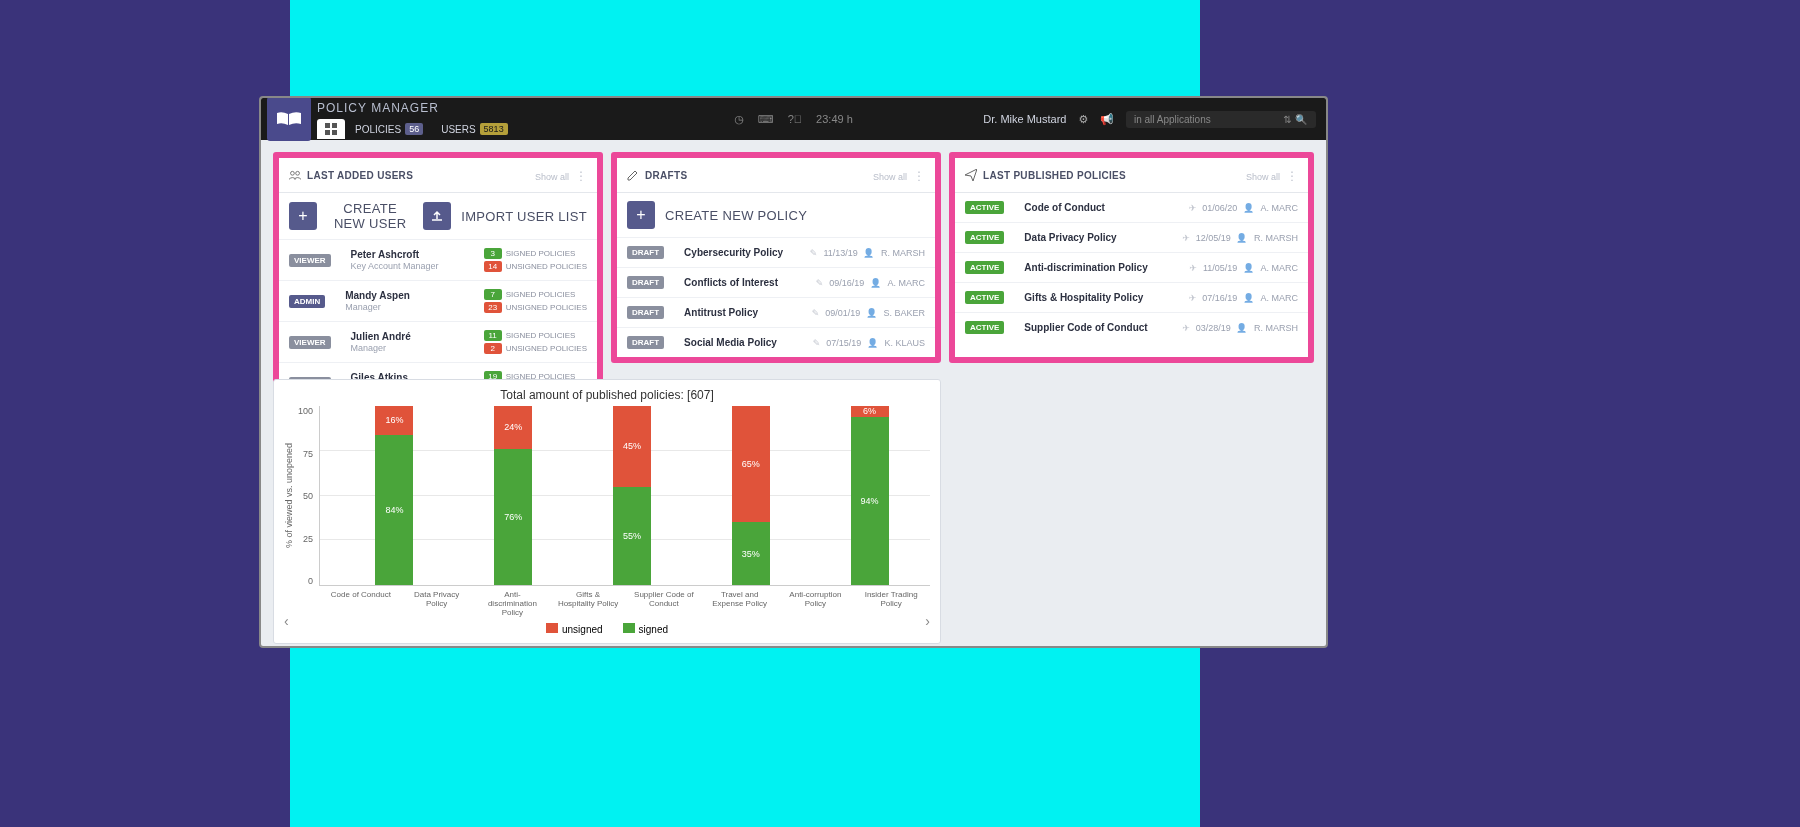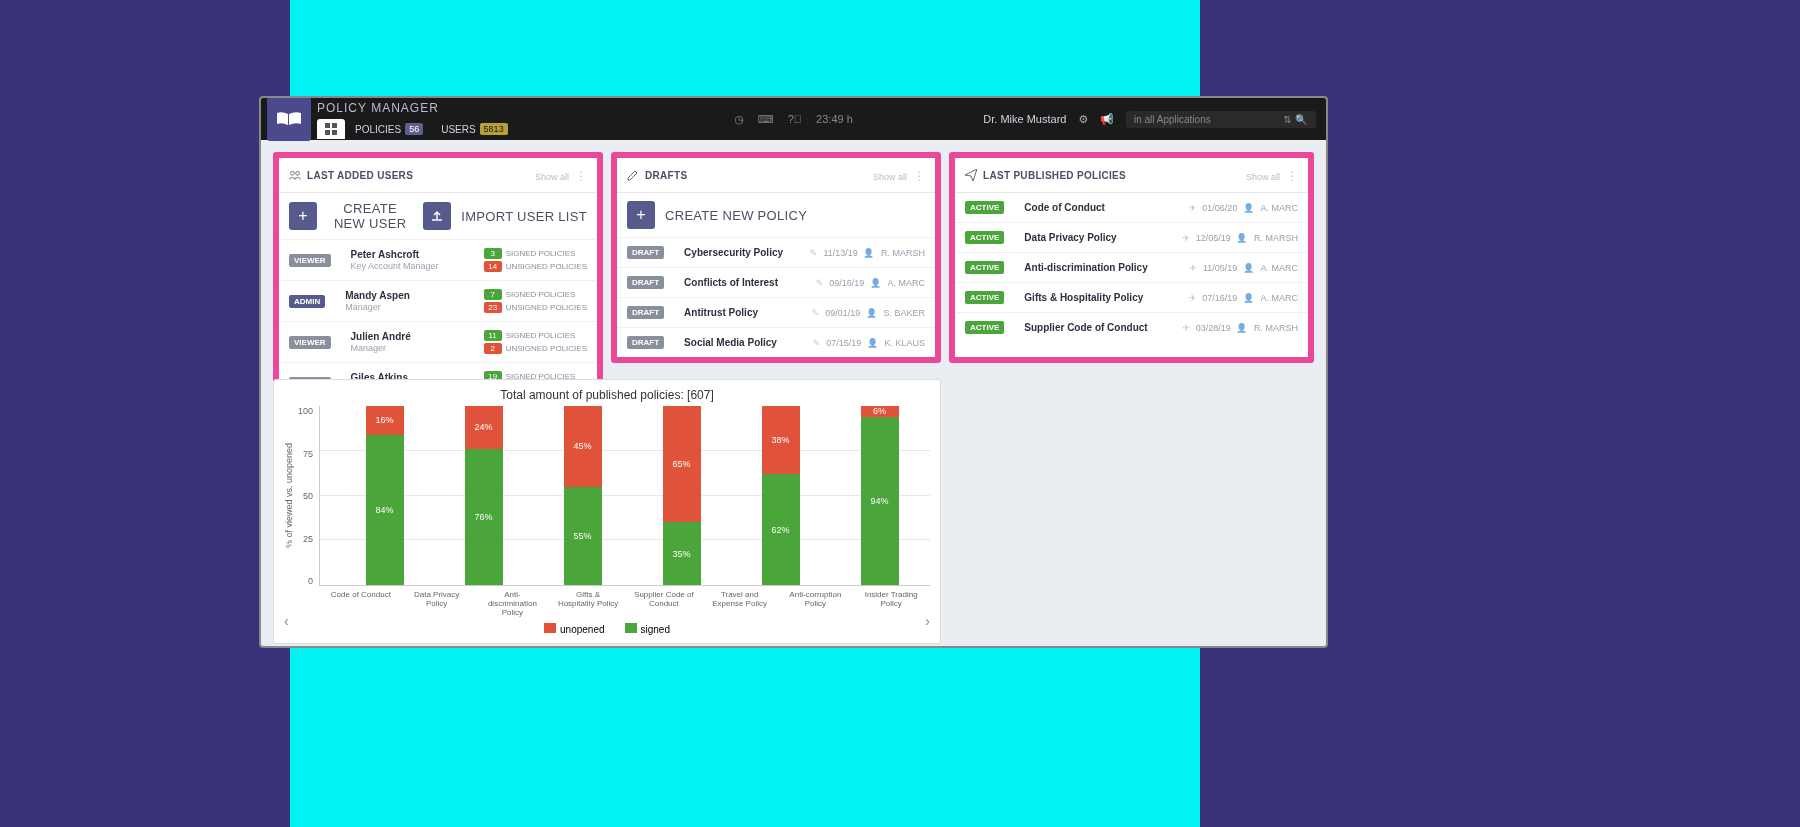--- a/index.html
+++ b/index.html
@@ -422,44 +422,38 @@
      </div>
    </div>
             <div class="barcol">
      <div class="barstack">
        <div class="seg unsigned" style="height:65%">65%</div>
        <div class="seg signed" style="height:35%">35%</div>
      </div>
    </div>
             <div class="barcol">
      <div class="barstack">
-       <div class="seg unsigned" style="height:38%">38%</div>
-       <div class="seg signed" style="height:62%">62%</div>
-     </div>
-   </div>
-            <div class="barcol">
-     <div class="barstack">
        <div class="seg unsigned" style="height:6%">6%</div>
        <div class="seg signed" style="height:94%">94%</div>
      </div>
    </div>
           </div>
       </div>
       <div class="xlabels" id="xlabels">
           <div>Code of Conduct</div>
           <div>Data Privacy Policy</div>
           <div>Anti-discrimination Policy</div>
           <div>Gifts &amp; Hospitality Policy</div>
           <div>Supplier Code of Conduct</div>
           <div>Travel and Expense Policy</div>
           <div>Anti-corruption Policy</div>
           <div>Insider Trading Policy</div>
         </div>
       <div class="legend">
-        <span><span class="sw red"></span><span>unopened</span></span>
+        <span><span class="sw red"></span><span>unsigned</span></span>
         <span><span class="sw green"></span><span>signed</span></span>
       </div>
       <div class="chart-nav left">‹</div>
       <div class="chart-nav right">›</div>
     </div>
 
   </div>
 </div>
 
 </body></html>

